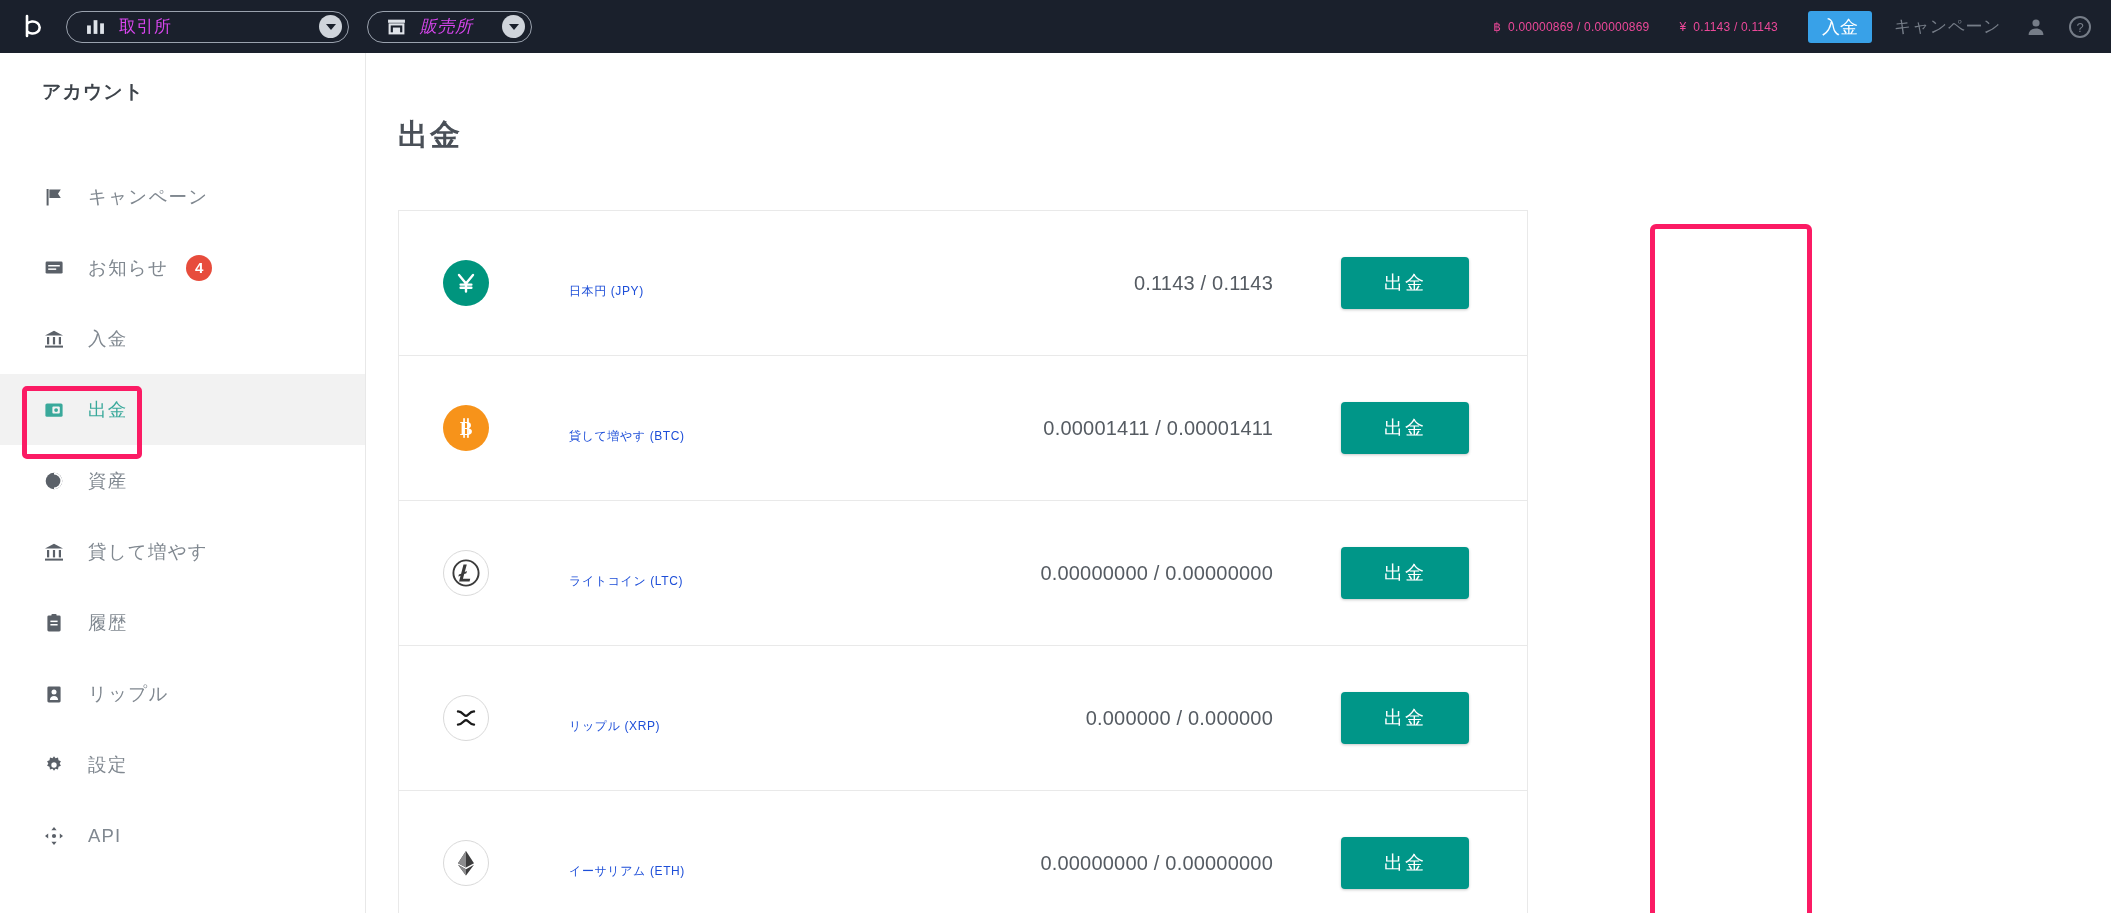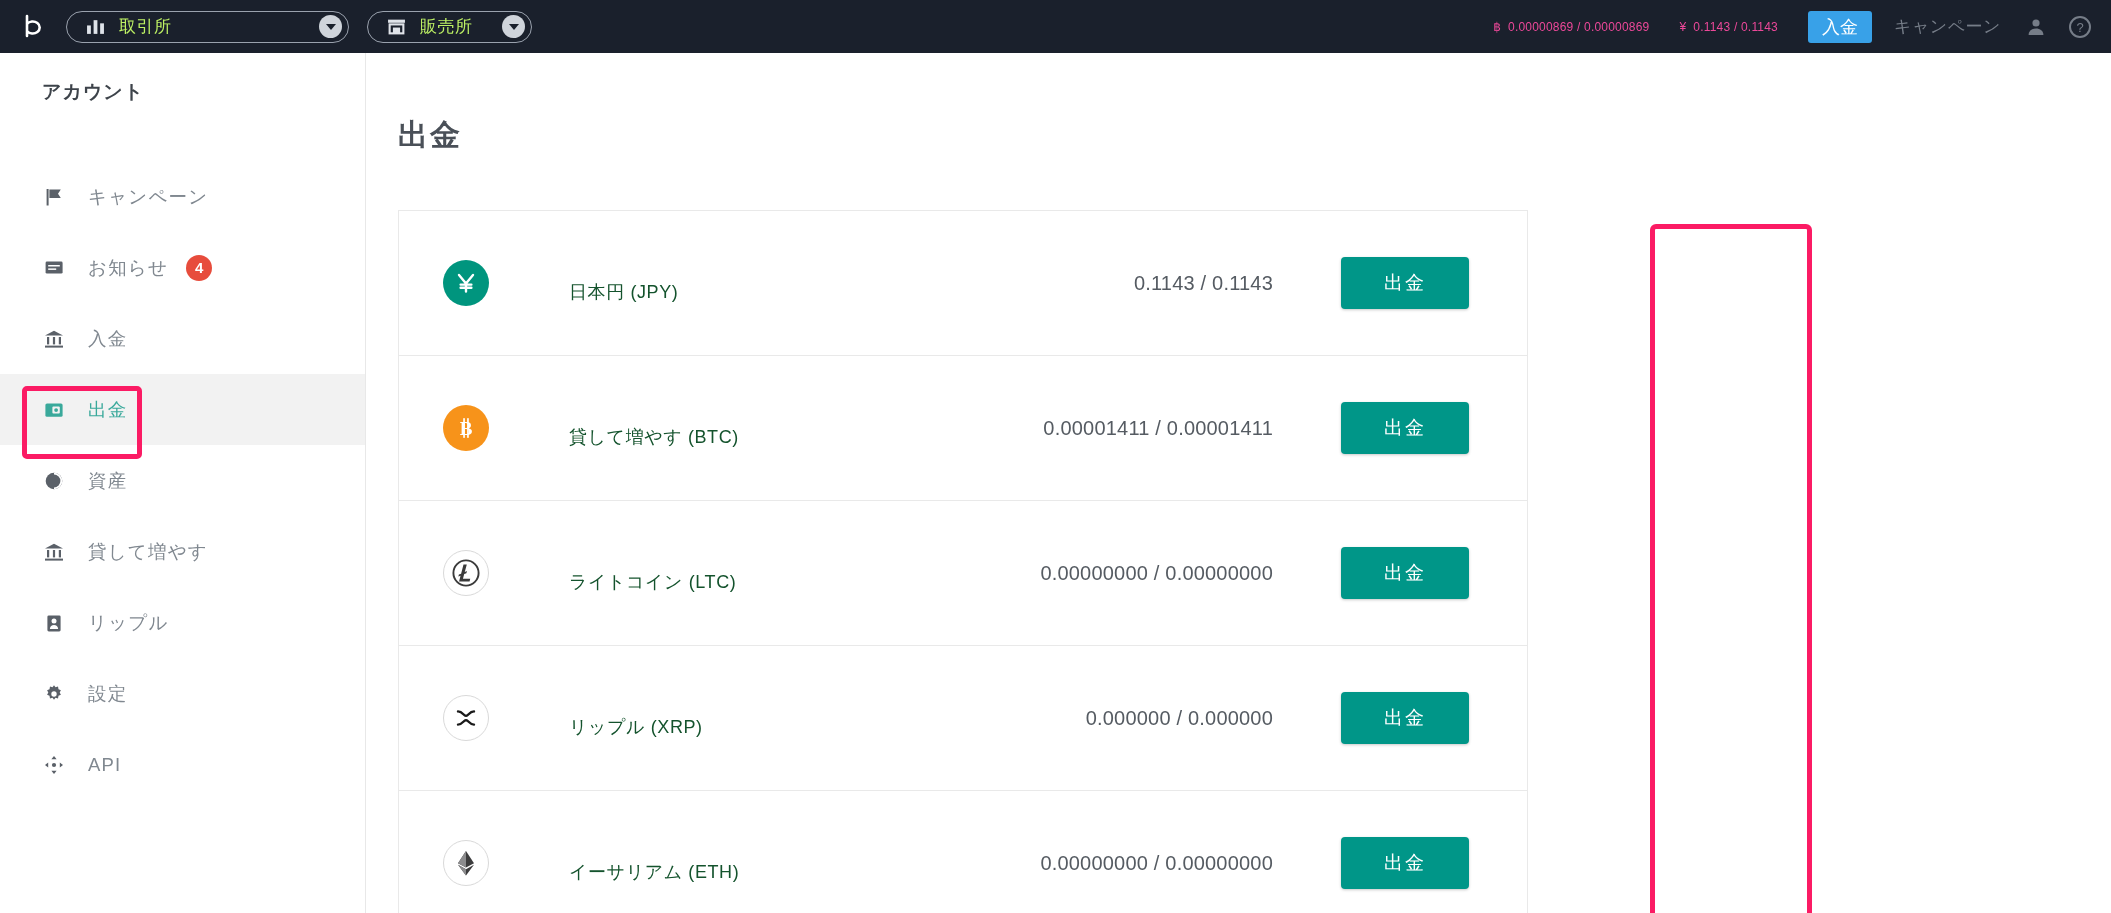--- a/index.html
+++ b/index.html
@@ -49,40 +49,40 @@
   .brand-logo svg { display: block; }
 
   .pill {
     height: 32px;
     border: 1.5px solid #9aa2ae;
     border-radius: 18px;
     display: flex;
     align-items: center;
     padding: 0 6px 0 18px;
     margin-right: 18px;
-    color: #bef264;
+    color: #d946ef;
     font-size: 17px;
     letter-spacing: .5px;
     cursor: pointer;
     background: transparent;
   }
   .pill .pill-icon {
     width: 20px;
     height: 20px;
     flex: 0 0 20px;
     display: flex;
     align-items: center;
     justify-content: center;
     margin-right: 14px;
   }
   .pill .pill-label { white-space: nowrap; }
   .pill-exchange { width: 283px; justify-content: space-between; }
   .pill-exchange .pill-inner { display: flex; align-items: center; }
   .pill-broker { width: 165px; justify-content: space-between; }
-  .pill-broker .pill-inner { display: flex; align-items: center; }
+  .pill-broker .pill-inner { display: flex; align-items: center; font-style: italic; }
 
   .caret {
     width: 23px;
     height: 23px;
     flex: 0 0 23px;
     border-radius: 50%;
     background: #cfd4db;
     display: flex;
     align-items: center;
     justify-content: center;
@@ -271,22 +271,22 @@
     align-items: center;
     justify-content: center;
     margin-right: 80px;
   }
   .asset-icon svg { display: block; }
   .icon-jpy { background: #00957e; }
   .icon-btc { background: #f7931a; }
   .icon-outline { background: #ffffff; border: 1px solid #d9d9d9; }
 
   .asset-name {
-    font-size: 18px;
-    color: #14532d;
+    font-size: 12px;
+    color: #1d4ed8;
     white-space: nowrap;
     letter-spacing: .6px;
     margin-top: 17px;
   }
 
   .row-spacer { flex: 1 1 auto; }
 
   .asset-balance {
     font-size: 20px;
     color: #555b62;
@@ -469,20 +469,31 @@
             <path d="M10 1.8 L19 6.4 H1 Z" fill="currentColor"></path>
             <rect x="3" y="8" width="2.2" height="7.4" fill="currentColor"></rect>
             <rect x="8.9" y="8" width="2.2" height="7.4" fill="currentColor"></rect>
             <rect x="14.8" y="8" width="2.2" height="7.4" fill="currentColor"></rect>
             <rect x="1" y="16.6" width="18" height="2" fill="currentColor"></rect>
           </svg>
         </span>
         <span class="nav-label">貸して増やす</span>
       </div>
 
+      <div class="nav-item">
+        <span class="nav-icon">
+          <svg width="20" height="20" viewBox="0 0 20 20">
+            <rect x="3.4" y="2.4" width="13.2" height="16" rx="1.4" fill="currentColor"></rect>
+            <rect x="7.4" y="1" width="5.2" height="3.2" rx="1" fill="currentColor"></rect>
+            <rect x="6.4" y="7.6" width="7.2" height="1.5" fill="#ffffff"></rect>
+            <rect x="6.4" y="11" width="7.2" height="1.5" fill="#ffffff"></rect>
+          </svg>
+        </span>
+        <span class="nav-label">履歴</span>
+      </div>
 
       <div class="nav-item">
         <span class="nav-icon">
           <svg width="20" height="20" viewBox="0 0 20 20">
             <rect x="3.4" y="2.4" width="13.2" height="16" rx="1.4" fill="currentColor"></rect>
             <circle cx="10" cy="8" r="2.5" fill="#ffffff"></circle>
             <path d="M5.9 16 c0-2.6 1.9-4 4.1-4 s4.1 1.4 4.1 4 Z" fill="#ffffff"></path>
           </svg>
         </span>
         <span class="nav-label">リップル</span>

